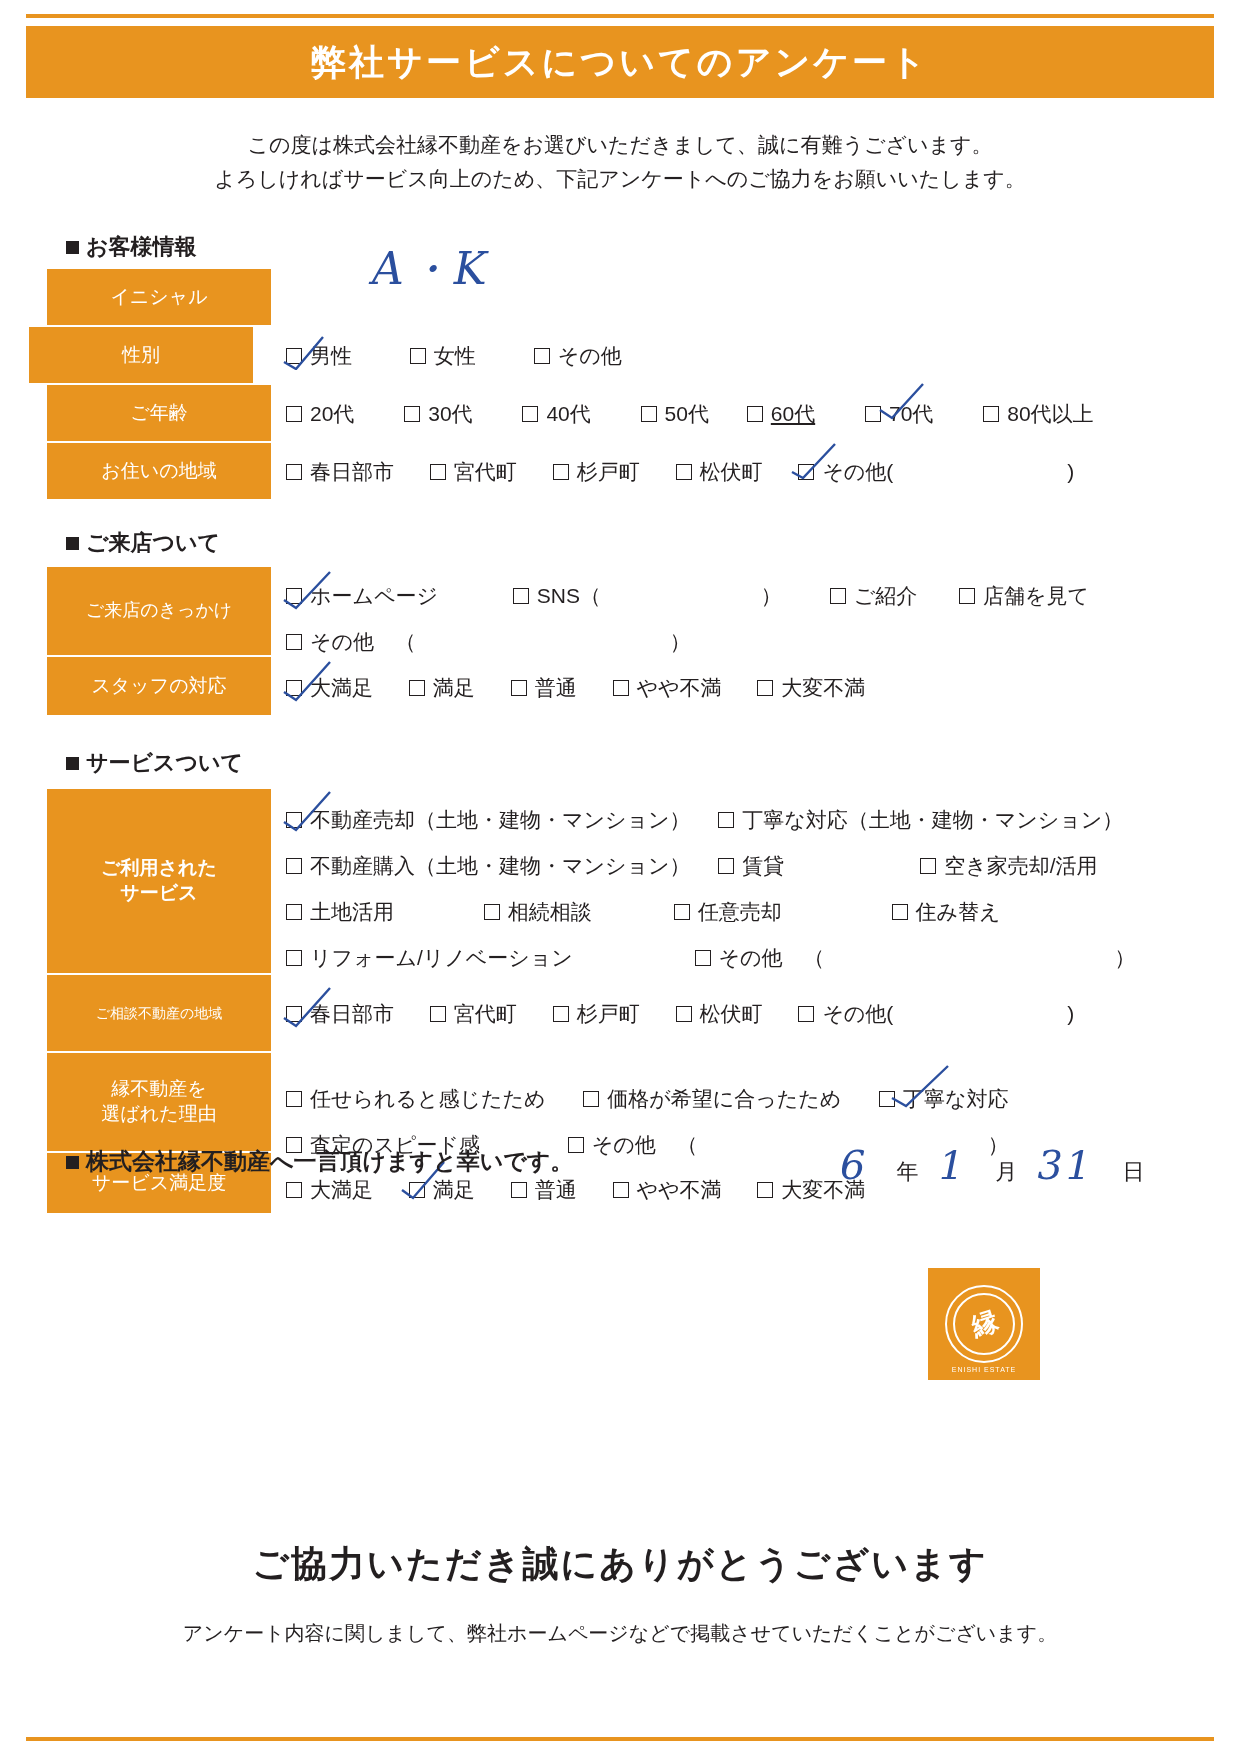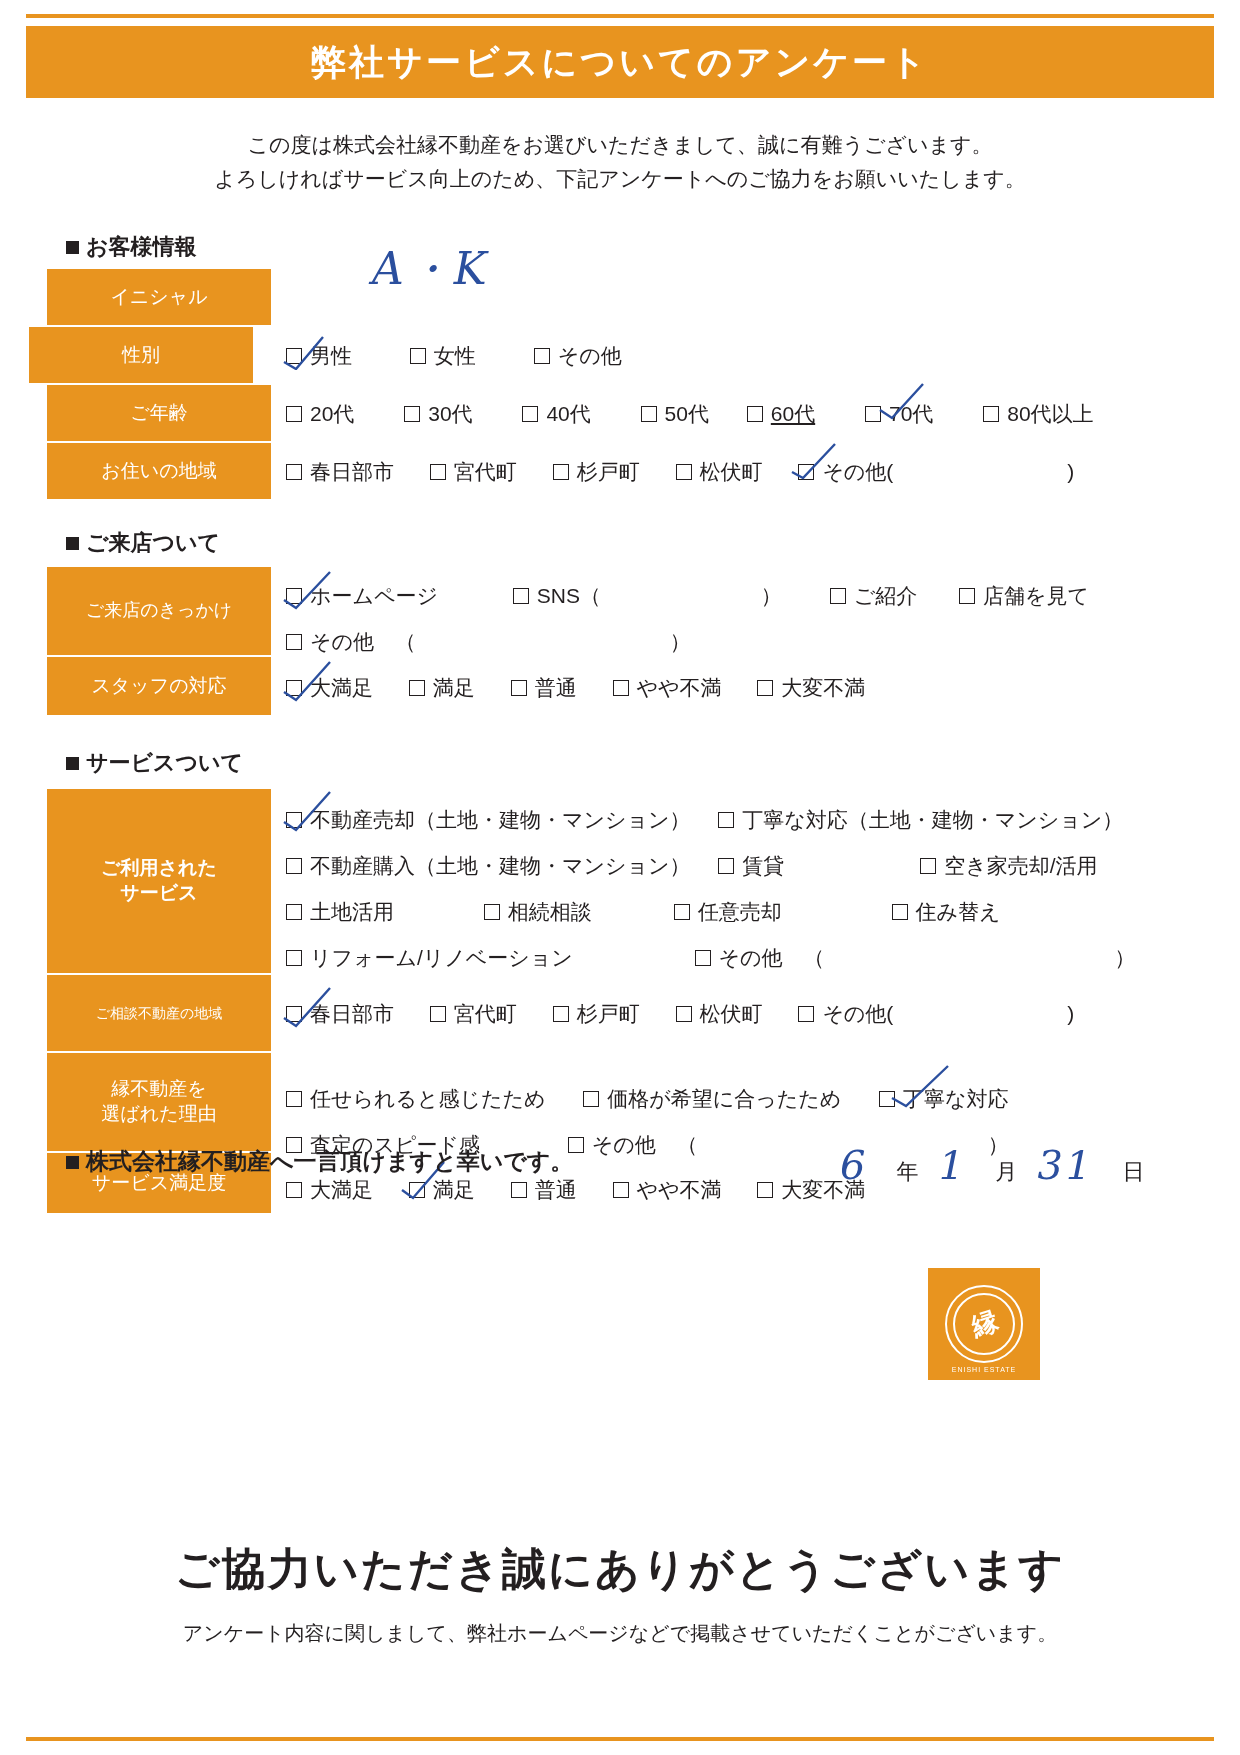--- a/index.html
+++ b/index.html
@@ -153,21 +153,21 @@
   .logo .logo-text {
     position: absolute; bottom: 7px; left: 0; right: 0;
     text-align: center; color: #ffffff; font-size: 7px;
     letter-spacing: 1px;
   }
 
   
   .thanks {
     position: absolute; left: 0; top: 1540px; width: 1240px;
     text-align: center;
-    font-size: 44px; font-weight: bold; letter-spacing: 2px;
+    font-size: 36px; font-weight: bold; letter-spacing: 2px;
   }
   .note {
     position: absolute; left: 0; top: 1620px; width: 1240px;
     text-align: center;
     font-size: 20px;
   }
 </style>
 </head>
 <body>
 

